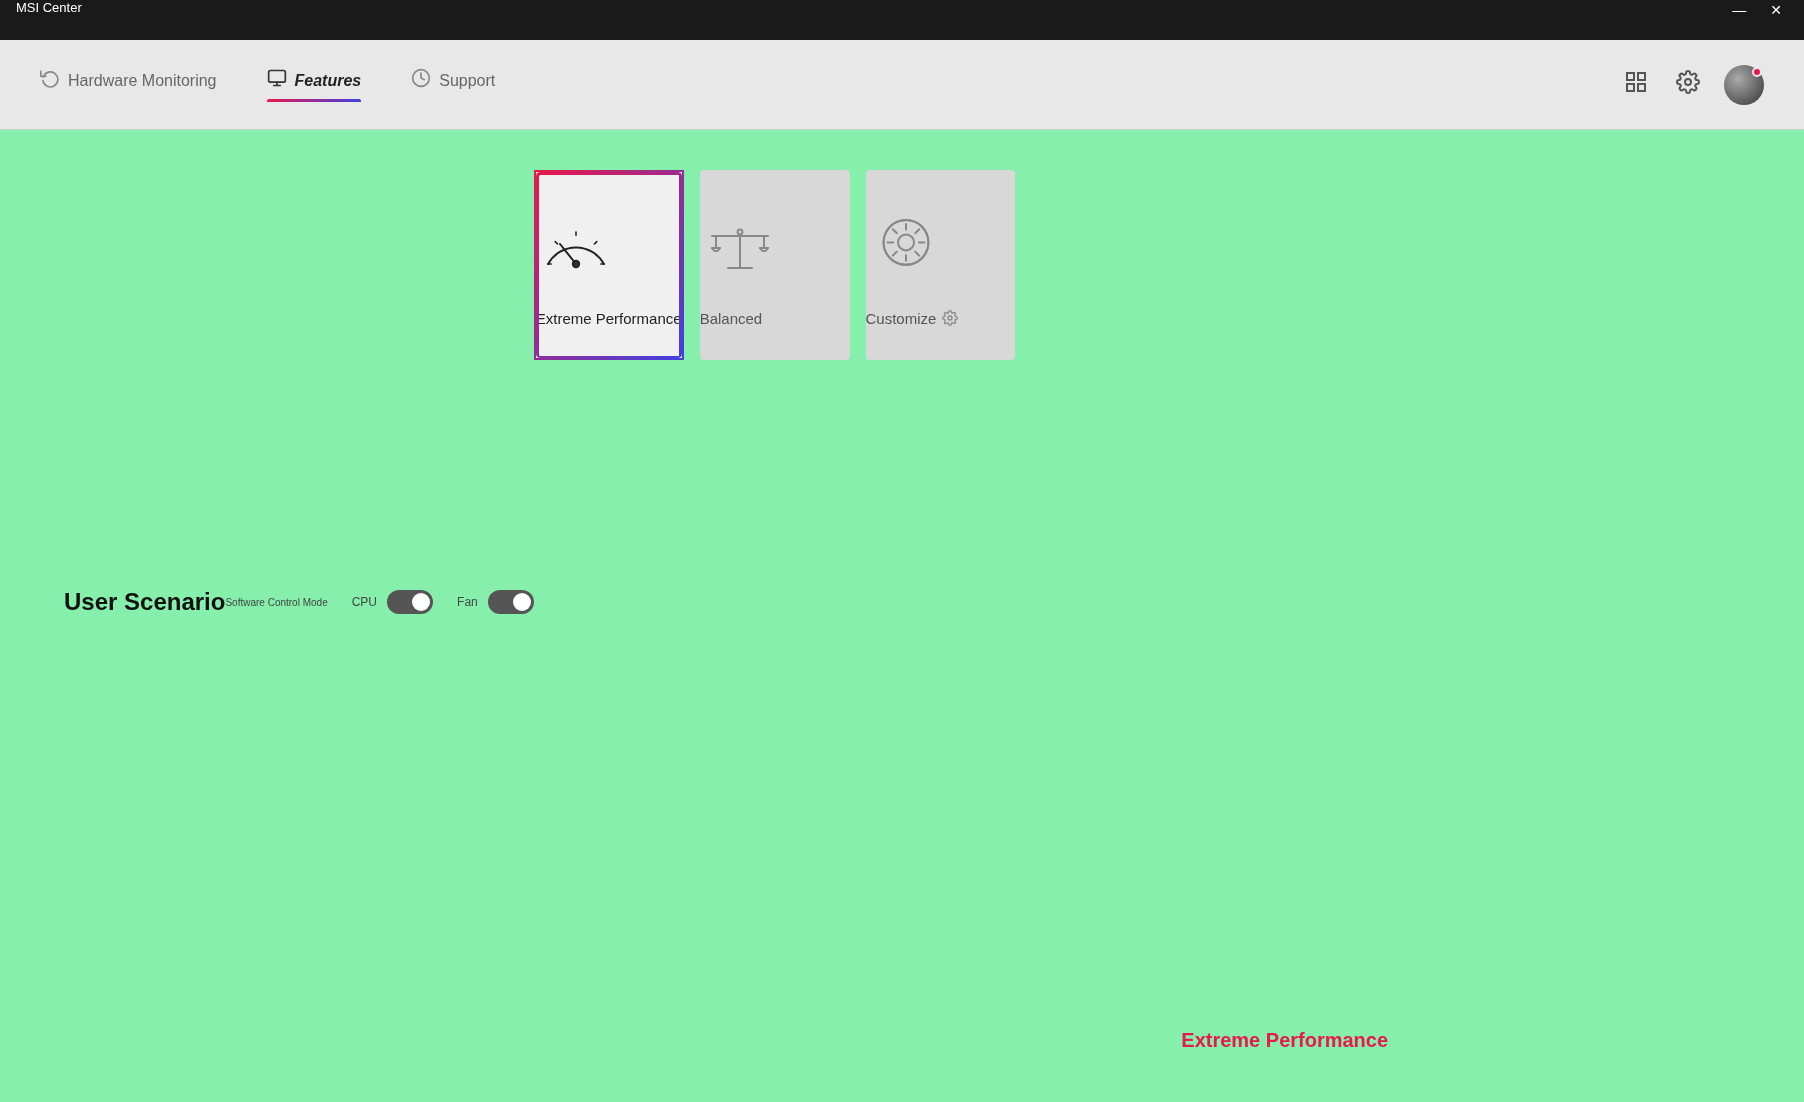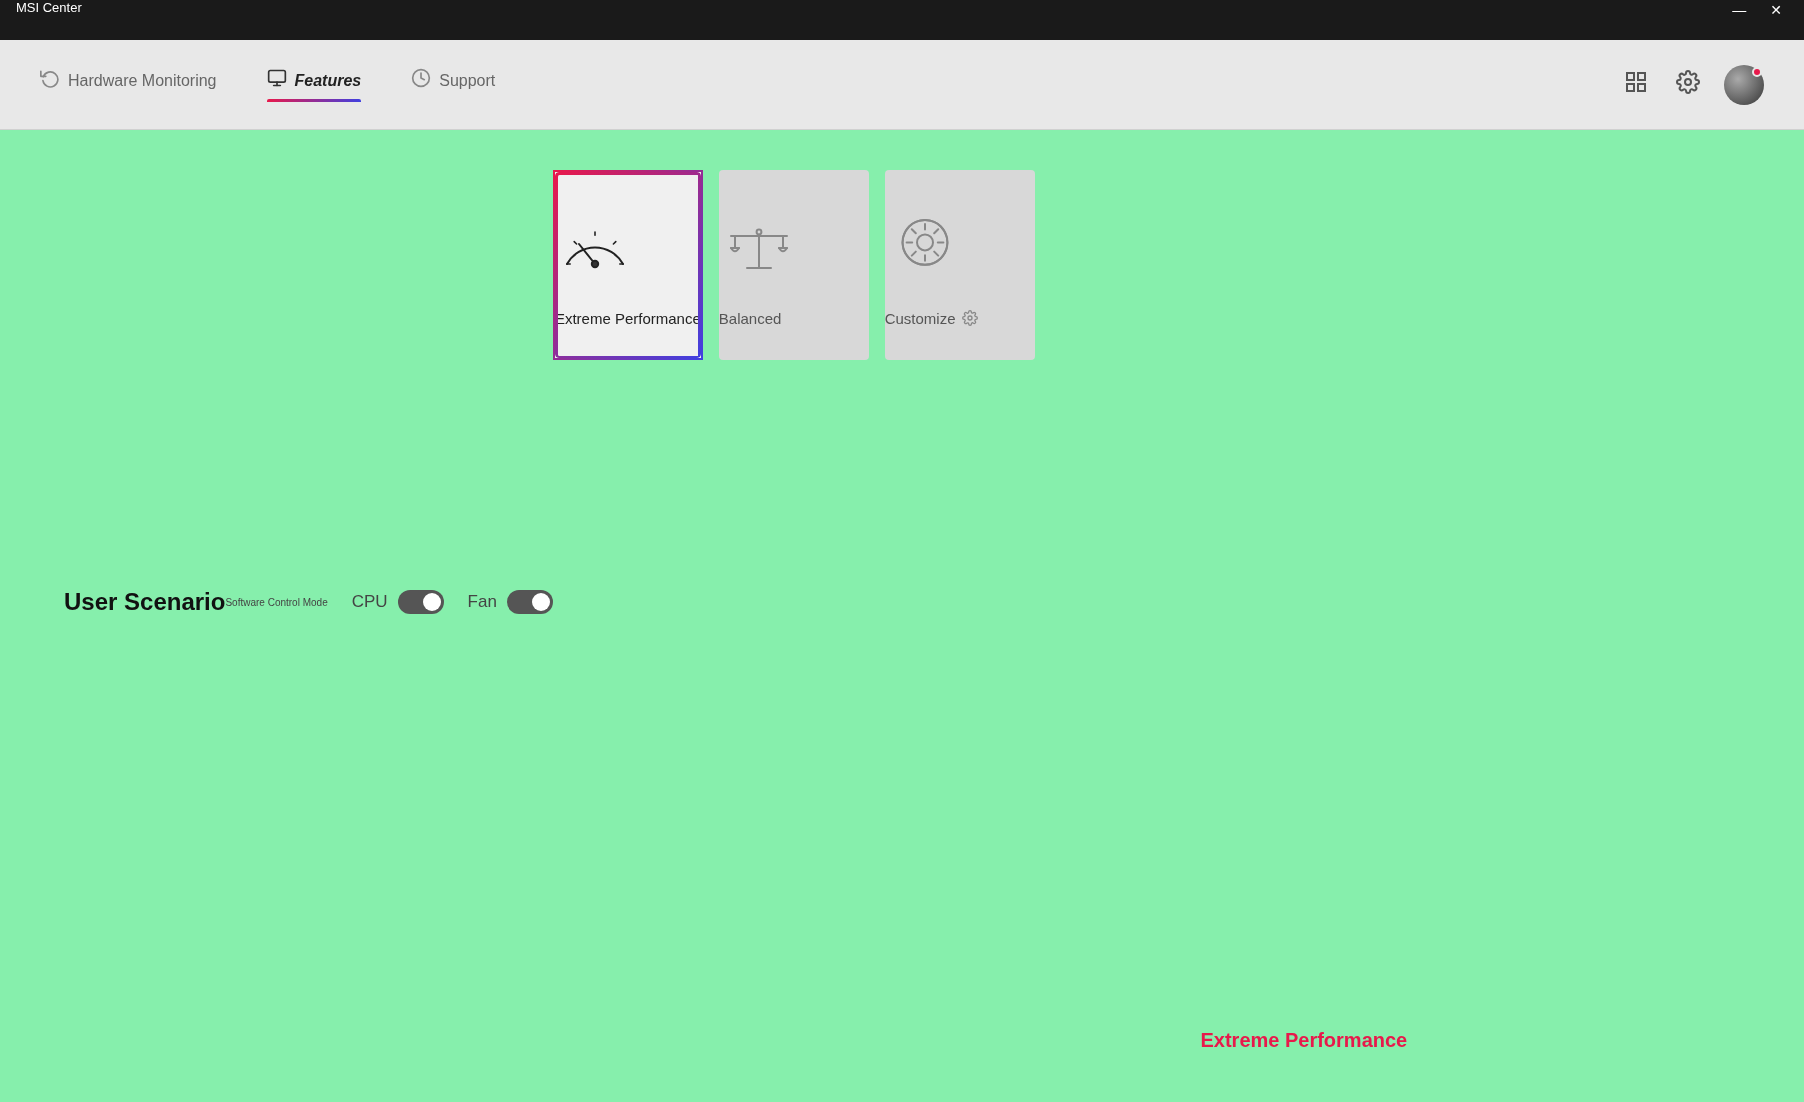--- a/index.html
+++ b/index.html
@@ -159,21 +159,21 @@
     .control-label {
       font-size: 10px;
       color: #444;
     }
     .toggle-group {
       display: flex;
       align-items: center;
       gap: 10px;
     }
     .toggle-label {
-      font-size: 17px;
+      font-size: 12px;
       color: #444;
     }
 
     
     .toggle-switch {
       width: 46px;
       height: 24px;
       border-radius: 12px;
       background: #666;
       position: relative;

